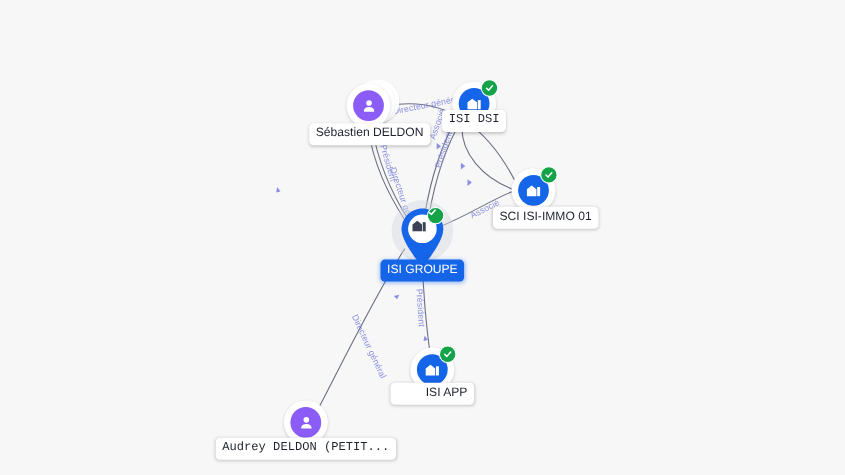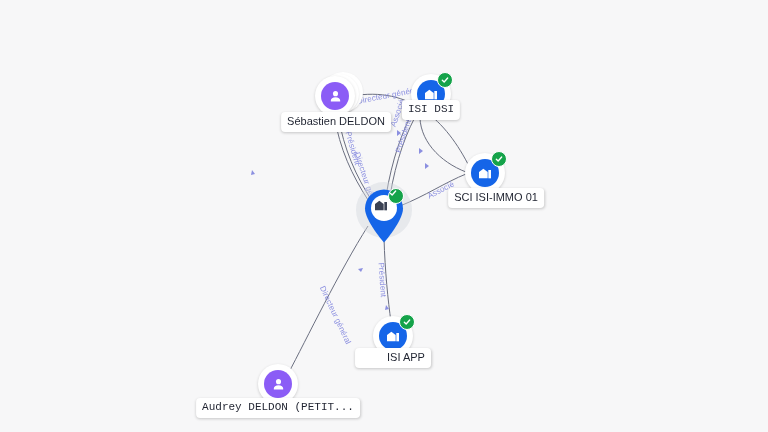--- a/index.html
+++ b/index.html
@@ -209,20 +209,21 @@
           <rect x="17" y="7.5" width="4" height="12.5"></rect>
         </svg>
       </div>
       <div class="badge">
         <svg width="8" height="8" viewBox="0 0 24 24" fill="none" stroke="#ffffff" stroke-width="4" stroke-linecap="round" stroke-linejoin="round">
           <path d="M4 12.5 L9.5 18 L20 6"></path>
         </svg>
       </div>
     </div>
   </div>
+  <div class="caption selected" style="left:384px;top:236px;">ISI GROUPE</div>
 
   <div class="node" style="left:373px;top:316px;">
     <div class="node-disc">
       <div class="inner company">
         <svg width="16" height="16" viewBox="0 0 24 24" fill="#ffffff">
           <path d="M3 20V10.5L9.5 5.5L16 10.5V20z"></path>
           <rect x="17" y="7.5" width="4" height="12.5"></rect>
         </svg>
       </div>
       <div class="badge">

